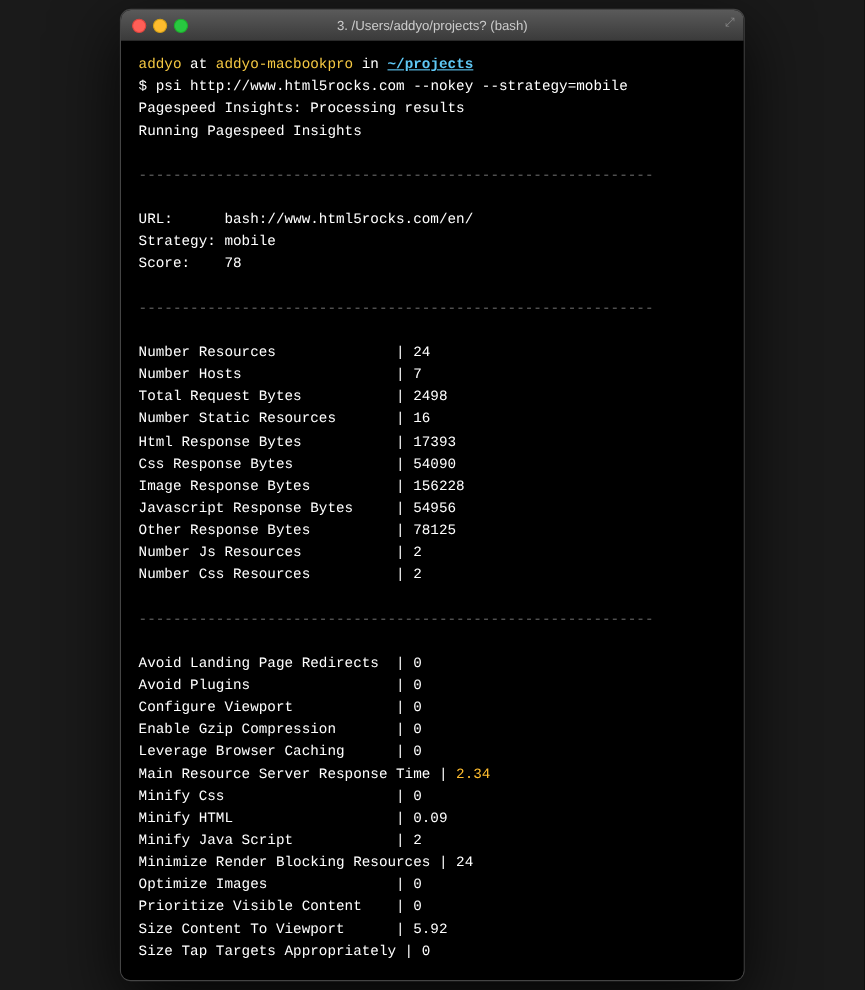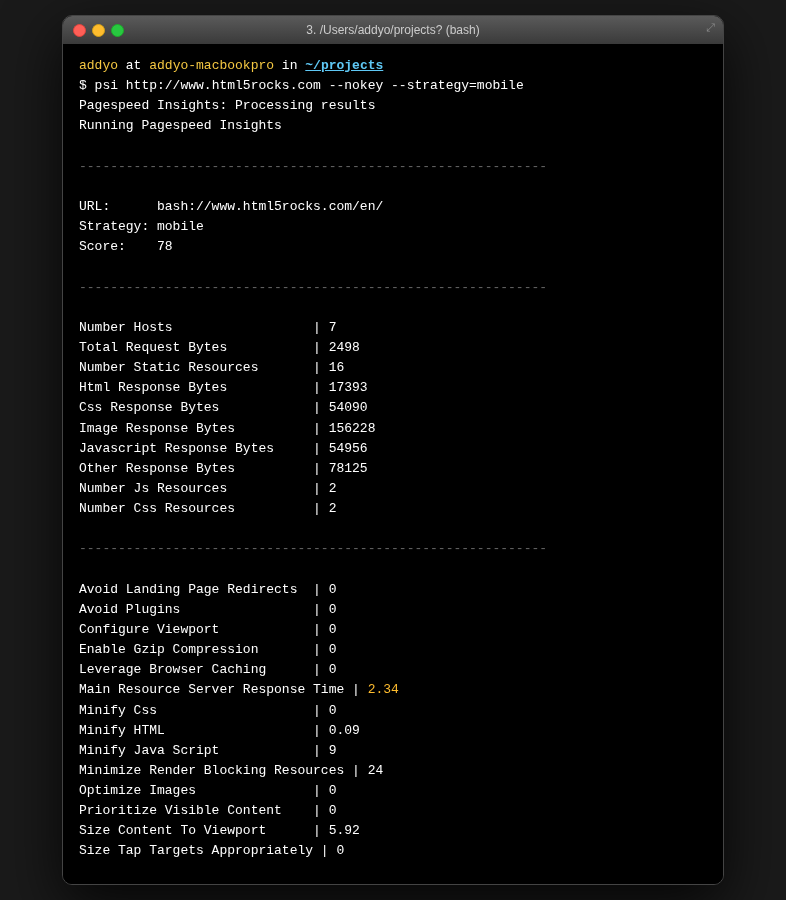--- a/index.html
+++ b/index.html
@@ -7,21 +7,21 @@
     body {
       background: #1a1a1a;
       display: flex;
       justify-content: center;
       align-items: center;
       min-height: 100vh;
       font-family: 'Courier New', Courier, monospace;
     }
 
     .window {
-      width: 662px;
+      width: 568px;
       background: #000;
       border-radius: 10px;
       box-shadow: 0 20px 60px rgba(0,0,0,0.8);
       overflow: hidden;
       border: 1px solid #444;
     }
 
     .titlebar {
       background: linear-gradient(to bottom, #5a5a5a, #3a3a3a);
       height: 28px;
@@ -114,20 +114,21 @@
       <span class="line">Running Pagespeed Insights</span>
       <span class="line"> </span>
       <span class="line separator">------------------------------------------------------------</span>
       <span class="line"> </span>
       <span class="line">URL:      bash://www.html5rocks.com/en/</span>
       <span class="line">Strategy: mobile</span>
       <span class="line">Score:    78</span>
       <span class="line"> </span>
       <span class="line separator">------------------------------------------------------------</span>
       <span class="line"> </span>
+      <span class="line">Number Resources              | 24</span>
       <span class="line">Number Hosts                  | 7</span>
       <span class="line">Total Request Bytes           | 2498</span>
       <span class="line">Number Static Resources       | 16</span>
       <span class="line">Html Response Bytes           | 17393</span>
       <span class="line">Css Response Bytes            | 54090</span>
       <span class="line">Image Response Bytes          | 156228</span>
       <span class="line">Javascript Response Bytes     | 54956</span>
       <span class="line">Other Response Bytes          | 78125</span>
       <span class="line">Number Js Resources           | 2</span>
       <span class="line">Number Css Resources          | 2</span>
@@ -135,21 +136,21 @@
       <span class="line separator">------------------------------------------------------------</span>
       <span class="line"> </span>
       <span class="line">Avoid Landing Page Redirects  | 0</span>
       <span class="line">Avoid Plugins                 | 0</span>
       <span class="line">Configure Viewport            | 0</span>
       <span class="line">Enable Gzip Compression       | 0</span>
       <span class="line">Leverage Browser Caching      | 0</span>
       <span class="line">Main Resource Server Response Time | <span class="highlight-34">2.34</span></span>
       <span class="line">Minify Css                    | 0</span>
       <span class="line">Minify HTML                   | 0.09</span>
-      <span class="line">Minify Java Script            | 9</span>
+      <span class="line">Minify Java Script            | 2</span>
       <span class="line">Minimize Render Blocking Resources | 24</span>
       <span class="line">Optimize Images               | 0</span>
       <span class="line">Prioritize Visible Content    | 0</span>
       <span class="line">Size Content To Viewport      | 5.92</span>
       <span class="line">Size Tap Targets Appropriately | 0</span>
     </div>
   </div>
 </div>
 
 </body></html>

